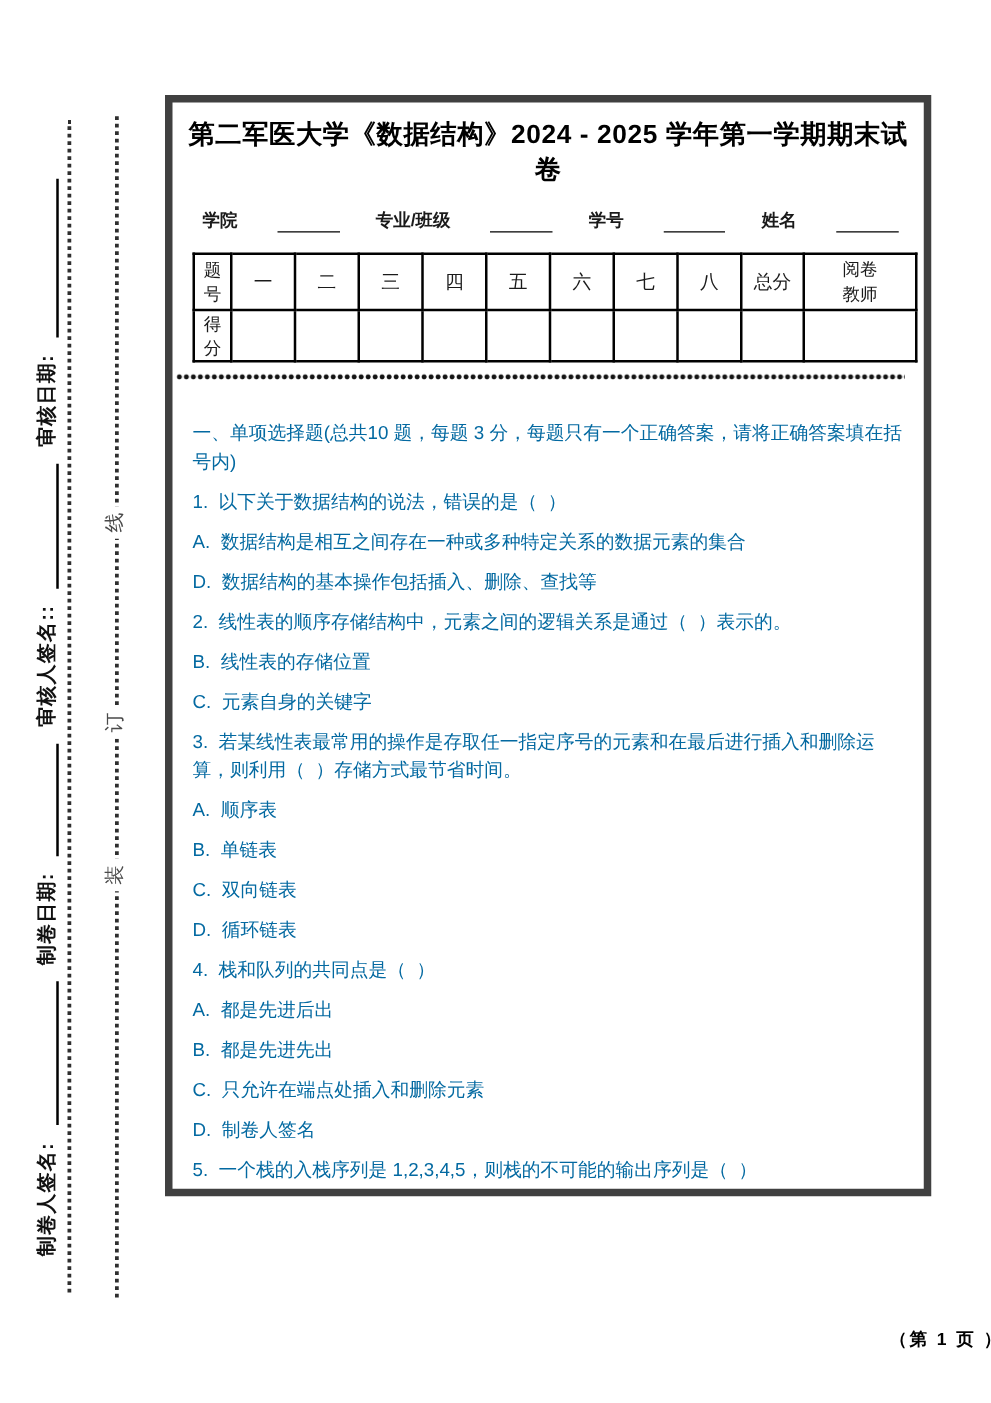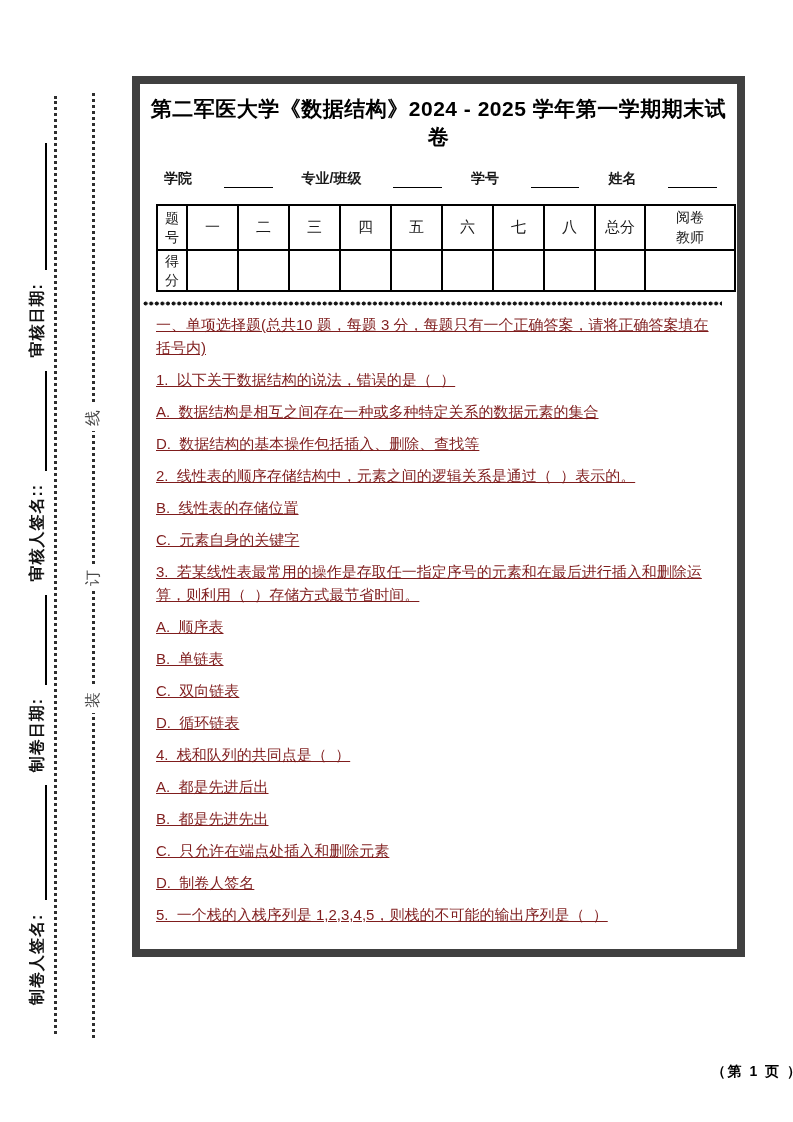--- a/index.html
+++ b/index.html
@@ -30,21 +30,21 @@
     text-align:center; font-size:16px; color:#4a4a4a; background:#fff;
     transform:rotate(-90deg); z-index:2;
   }
   .bc-xian  { top:406px; }
   .bc-ding  { top:566px; }
   .bc-zhuang{ top:688px; }
 
   
   .content-box {
     position:absolute; left:132px; top:76px; width:613px; height:881px;
-    border:8px solid #404040; background:#fff; overflow:hidden;
+    border:6px solid #404040; background:#fff; overflow:hidden;
   }
   .exam-title {
     margin:11px 6px 0; text-align:center;
     font-size:21px; font-weight:bold; letter-spacing:.5px; color:#000;
   }
   .student-row {
     display:flex; align-items:flex-end; margin:17px 20px 0 24px;
     font-size:14px; font-weight:bold; height:20px;gap:29px;
   }
   .s-label { white-space:nowrap; padding:0 1px 0 0; }
@@ -56,21 +56,21 @@
   .score-table tr.r2 td { height:41px; }
   .vstack  { display:inline-block; width:1.1em;  line-height:1.35; font-size:14px; text-align:center; }
   .vstack2 { display:inline-block; width:2.15em; line-height:1.4;  font-size:14px; text-align:center; }
 
   .dotted-sep {
     margin:9px 15px 0 3px; height:5px;
     background-image:radial-gradient(circle at 2.5px 2.5px, #141414 1.7px, transparent 2.3px);
     background-size:5.6px 5px; background-repeat:repeat-x;
   }
 
-  .questions { margin:7px 16px 0 16px; font-size:15px; line-height:23px; color:#7f1d1d;text-decoration:underline; }
+  .questions { margin:31px 16px 0 16px; font-size:15px; line-height:23px; color:#0369a1; }
   .questions p { margin:0 0 9px 0; white-space:pre-wrap; }
 
   .page-footer {
     position:absolute; top:1063px; left:0; width:100%;
     text-align:right; font-size:14px; font-weight:bold; letter-spacing:2px; color:#000;margin-left:10px;
   }
 </style>
 </head>
 <body>
 

